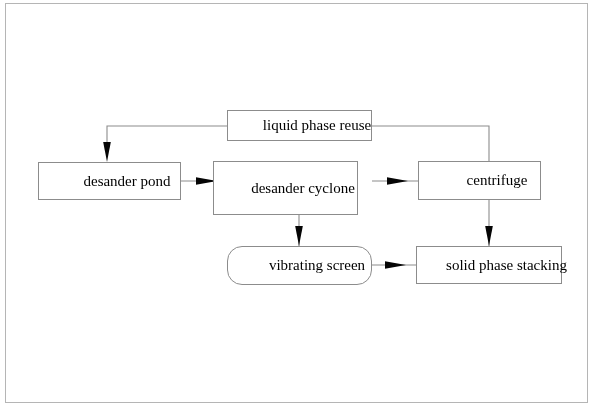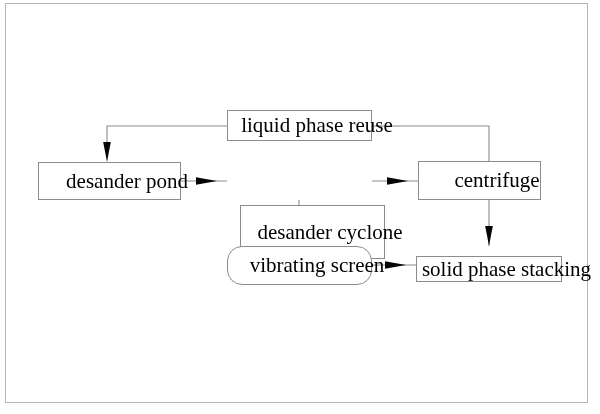--- a/index.html
+++ b/index.html
@@ -30,21 +30,21 @@
   }
   .node {
     position: absolute;
     border: 1px solid #8c8c8c;
     background: #ffffff;
     box-sizing: border-box;
     display: flex;
     align-items: center;
     justify-content: center;
     color: #000000;
-    font-size: 21px;
+    font-size: 15px;
     line-height: 1;
     white-space: nowrap;
     z-index: 5;
     padding-left: 35px;
   }
   .node-label {
     display: block;
     padding: 0 4px;
   }
   #svg-edges {
@@ -111,29 +111,29 @@
   </svg>
 
   <div class="node" style="left:227px; top:110px; width:145px; height:31px;">
     <span class="node-label">liquid phase reuse</span>
   </div>
 
   <div class="node" style="left:38px; top:162px; width:143px; height:38px;">
     <span class="node-label">desander pond</span>
   </div>
 
-  <div class="node" style="left:240px; top:161px; width:145px; height:54px;margin-top:44px;">
+  <div class="node" style="left:213px; top:161px; width:145px; height:54px;">
     <span class="node-label">desander cyclone</span>
   </div>
 
   <div class="node" style="left:418px; top:161px; width:123px; height:39px;">
     <span class="node-label">centrifuge</span>
   </div>
 
   <div class="node" style="left:227px; top:246px; width:145px; height:39px;border-radius:15px;">
     <span class="node-label">vibrating screen</span>
   </div>
 
-  <div class="node" style="left:416px; top:256px; width:146px; height:26px;">
+  <div class="node" style="left:416px; top:246px; width:146px; height:38px;">
     <span class="node-label">solid phase stacking</span>
   </div>
 
 </div>
 
 </body></html>

